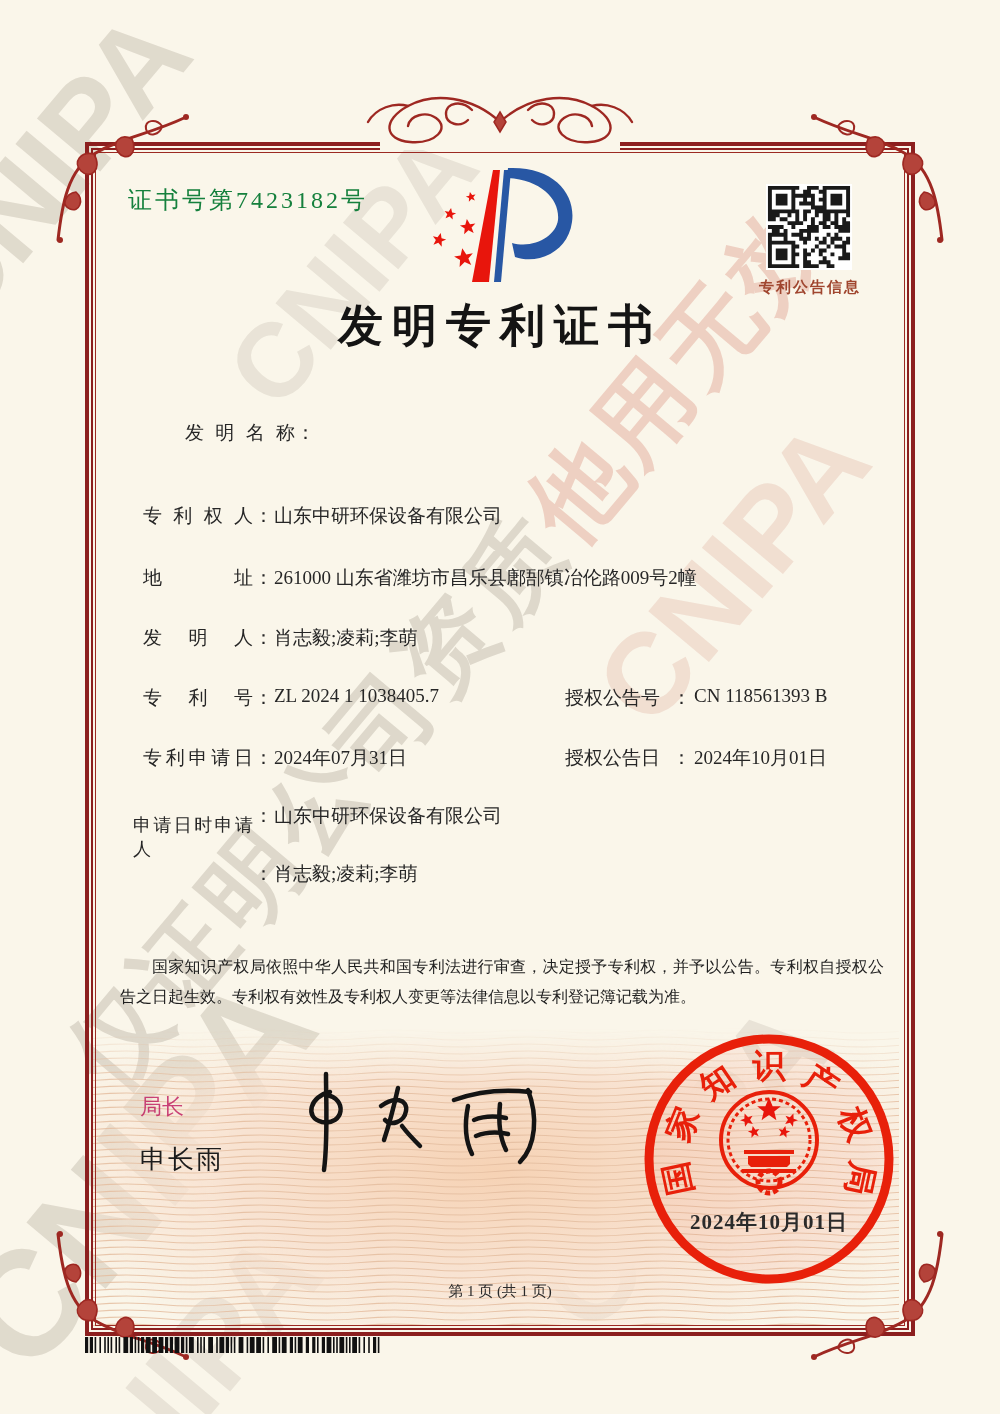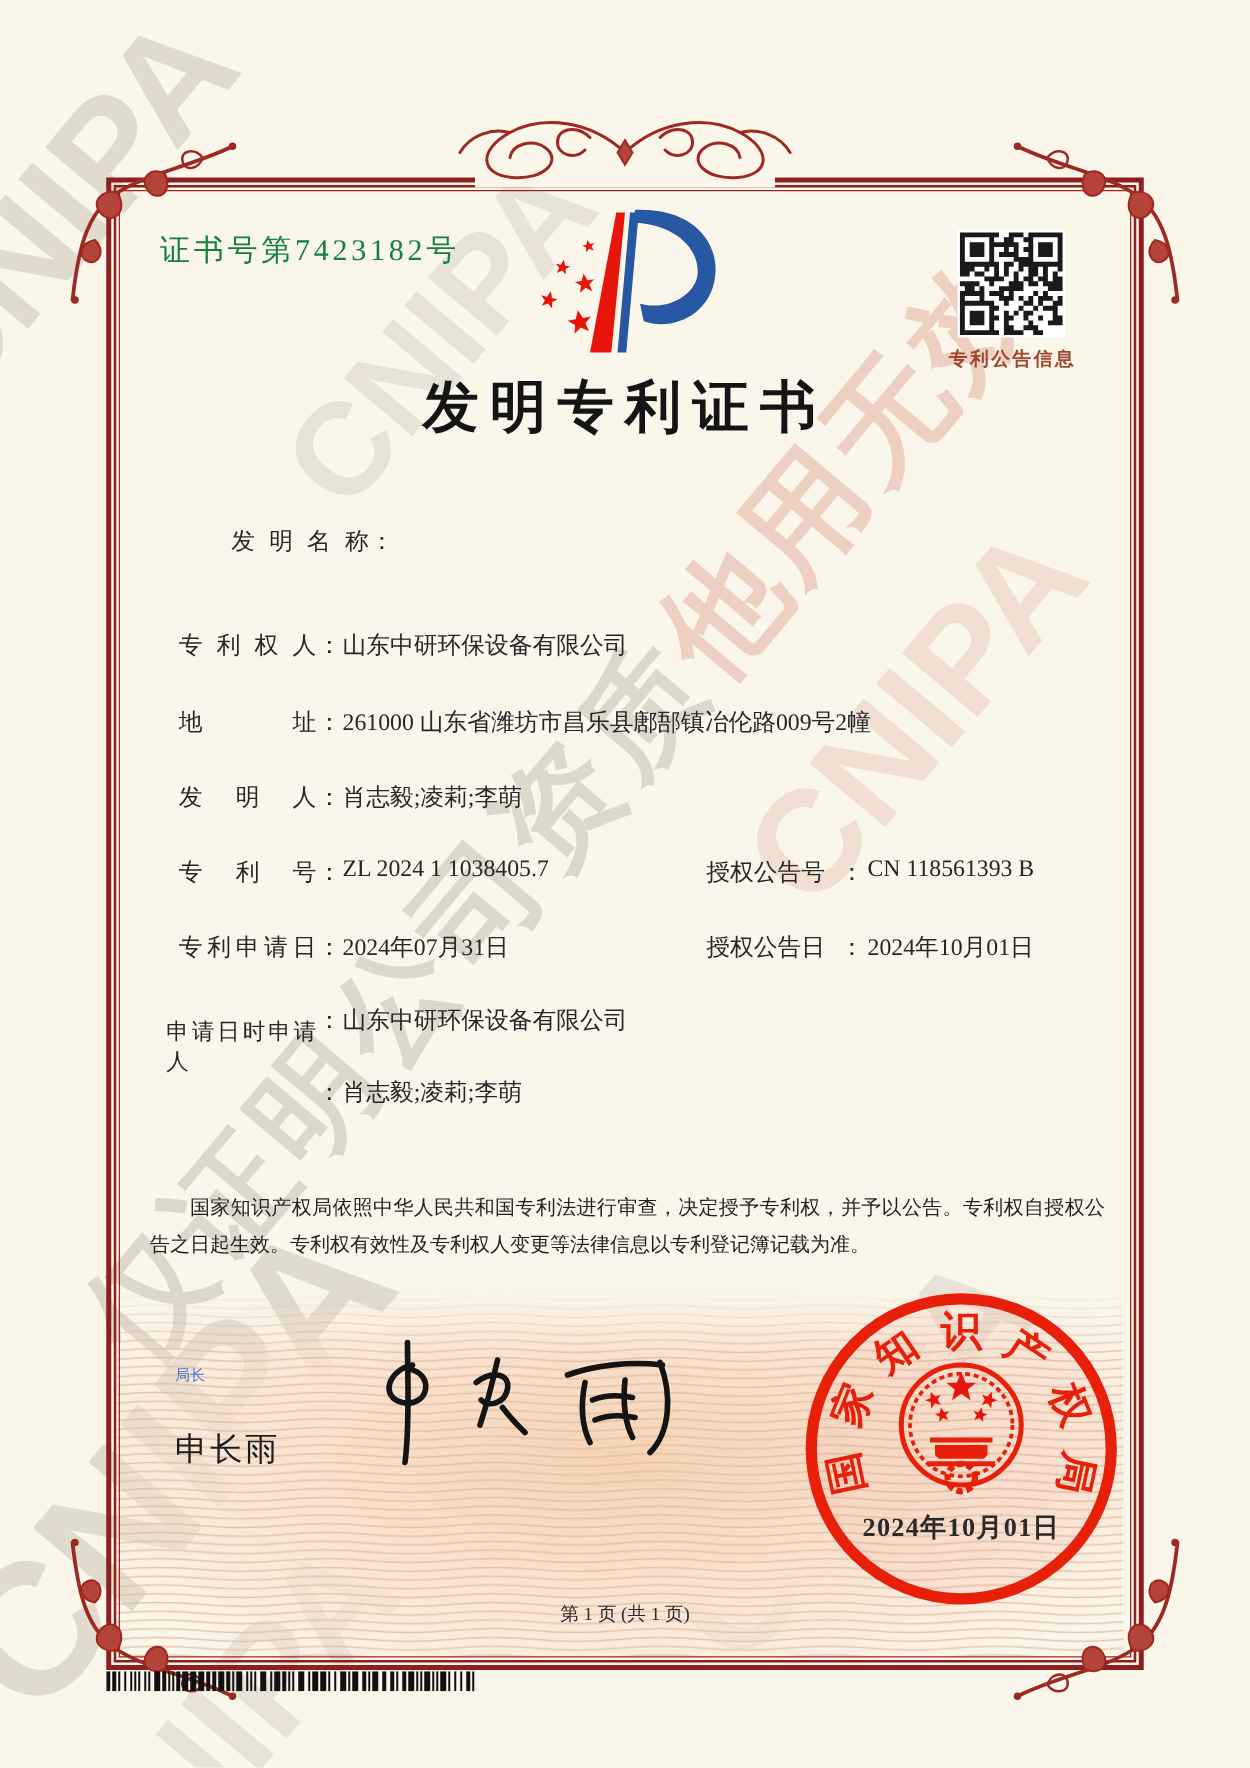--- a/index.html
+++ b/index.html
@@ -47,21 +47,21 @@
   .row .lbl.wide{left:133px;width:120px;font-size:18px;margin-top:10px;}
   .row .colon{position:absolute;left:254px;}
   .row .val{position:absolute;left:274px;white-space:nowrap;}
   .row .lbl2{position:absolute;left:565px;white-space:nowrap;}
   .row .colon2{position:absolute;left:672px;}
   .row .val2{position:absolute;left:694px;white-space:nowrap;}
   
   .para{left:120px;top:952px;width:764px;font-size:16px;line-height:1.9;
     text-align:justify;text-indent:2em;color:#1f1f1f;}
   
-  .sig-title{left:140px;top:1092px;font-size:12px;color:#1d4ed8;opacity:.8;}
+  .sig-title{left:140px;top:1092px;font-size:22px;color:#be185d;opacity:.8;}
   .sig-name{left:140px;top:1142px;font-size:26px;color:#1c1c1c;letter-spacing:2px;}
   .sig-hand{left:278px;top:1062px;}
   
   .seal{left:640px;top:1030px;width:258px;height:258px;}
   .seal-ring{position:absolute;left:0;top:0;}
   .seal-char{position:absolute;left:50%;top:50%;width:38px;height:38px;margin:-19px 0 0 -19px;
     text-align:center;line-height:38px;font-size:33px;font-weight:700;color:#e8200a;}
   .seal-char:nth-of-type(1){transform:rotate(-102deg) translateY(-93px);}
   .seal-char:nth-of-type(2){transform:rotate(-68deg)  translateY(-93px);}
   .seal-char:nth-of-type(3){transform:rotate(-34deg)  translateY(-93px);}

